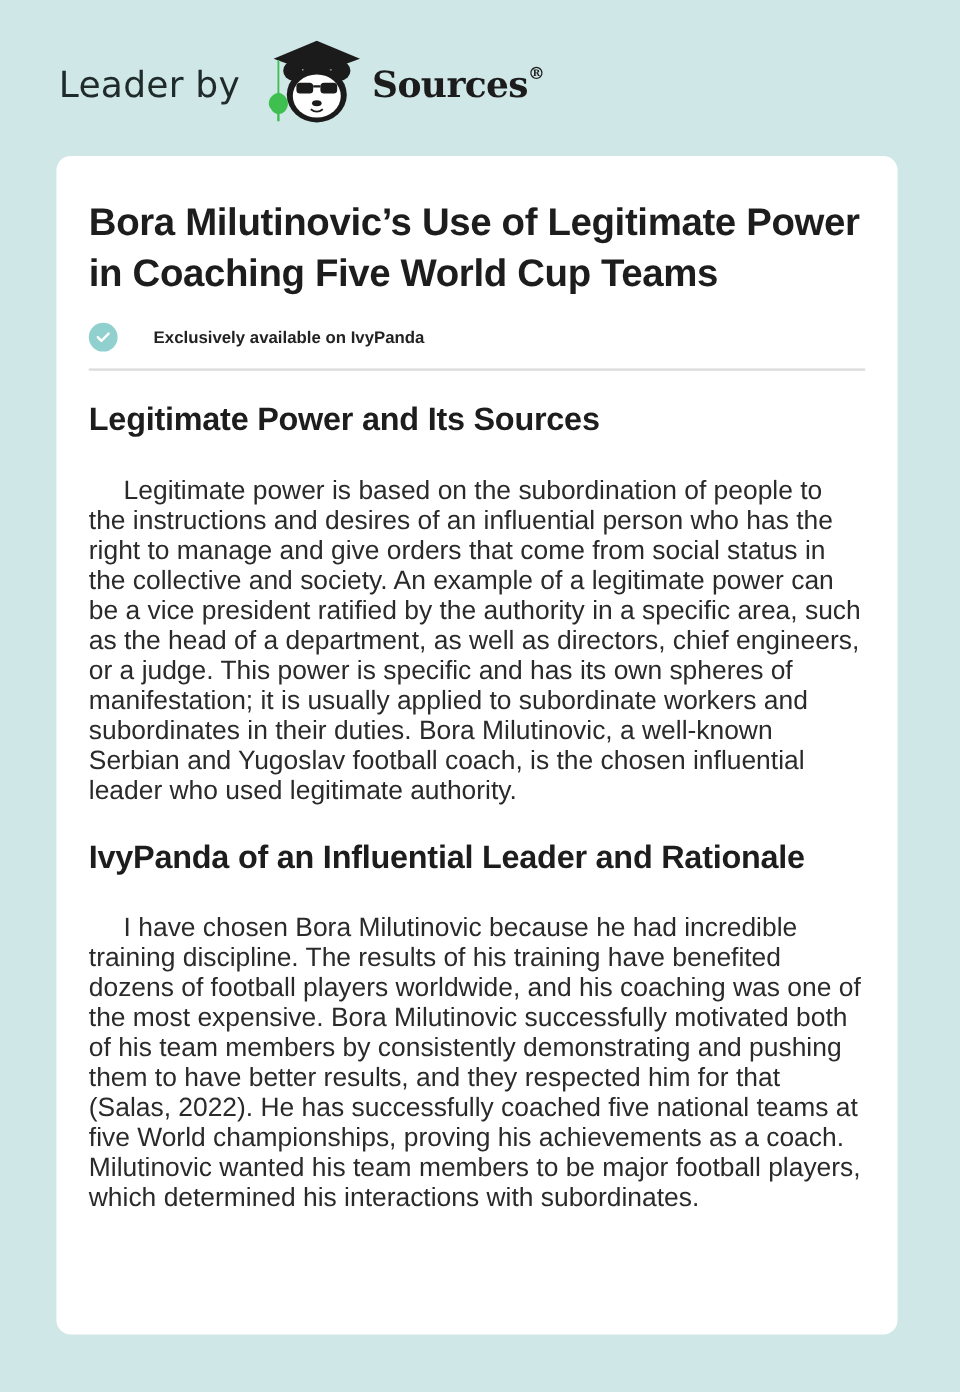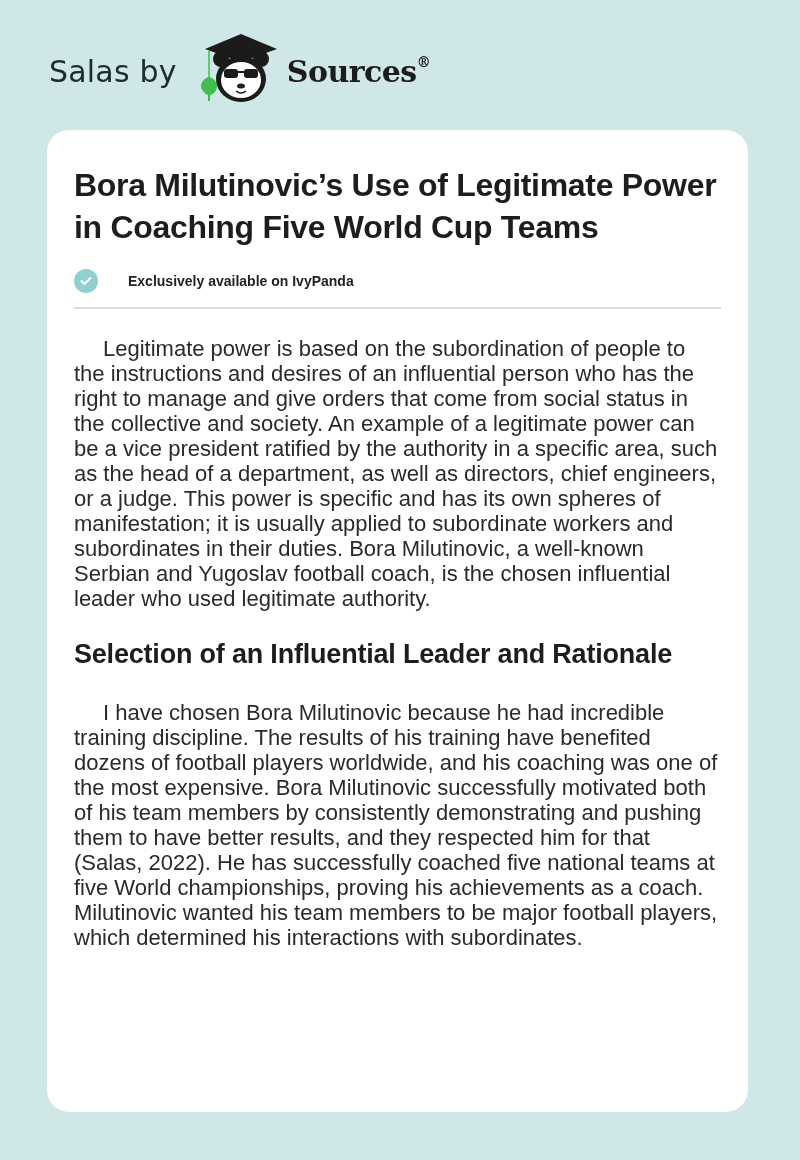--- a/index.html
+++ b/index.html
@@ -22,21 +22,21 @@
   .logo-mark { margin-left: 20px; width: 86px; height: 76px; position: relative; top: -4px; }
   .brand-name {
     font-family: "DejaVu Serif", serif;
     font-weight: bold; font-size: 30px; color: #1c1c1c;
     margin-left: 4px; letter-spacing: -0.5px;
   }
   .brand-name sup { font-size: 14px; font-weight: bold; position: relative; top: -4px; }
   .card {
     position: absolute; left: 47px; top: 130px;
     width: 701px; height: 982px;
-    background: #ffffff; border-radius: 22px;
+    background: #ffffff; border-radius: 12px;
   }
   .card-inner { padding: 34px 27px 0 27px; }
   h1 {
     margin: 0; font-size: 32px; line-height: 42px; font-weight: bold;
     color: #1d1d1d; letter-spacing: -0.3px;
   }
   .badge-row { display: flex; align-items: center; margin-top: 21px; }
   .check {
     width: 24px; height: 24px; border-radius: 50%;
     background: #90d1cf; display: flex; align-items: center; justify-content: center;
@@ -53,21 +53,21 @@
     margin: 0; font-size: 22px; line-height: 25px; color: #2a2a2a;
     text-indent: 29px;
   }
   p.first { margin-top: 27px; }
   p.second { margin-top: 26px; }
 </style>
 </head>
 <body>
 
 <header class="brand">
-  <span class="brand-prefix">Salas by</span>
+  <span class="brand-prefix">Leader by</span>
   <svg class="logo-mark" viewBox="0 0 86 76">
 
     <polygon points="8,20 44,5 80,20 44,33" fill="#1b1b1b"></polygon>
     <line x1="12" y1="21" x2="12" y2="52" stroke="#3fbf4f" stroke-width="1.5"></line>
 
     <path d="M12,48 C4,50 2,58 6,62 C8,66 14,68 18,63 C22,58 20,50 12,48 Z" fill="#3fbf4f"></path>
     <line x1="12" y1="62" x2="12" y2="72" stroke="#3fbf4f" stroke-width="2"></line>
 
     <circle cx="24" cy="30" r="8" fill="#1b1b1b"></circle>
     <circle cx="64" cy="30" r="8" fill="#1b1b1b"></circle>
@@ -94,21 +94,22 @@
         <svg width="12" height="10" viewBox="0 0 12 10">
             <path d="M1.5,5 L4.5,8 L10.5,2" stroke="#ffffff" stroke-width="2" fill="none" stroke-linecap="round" stroke-linejoin="round"></path>
           </svg>
       </span>
       <span class="badge-text">Exclusively available on IvyPanda</span>
     </div>
 
     <div class="divider"></div>
 
     <section>
+      <h2 class="first">Legitimate Power and Its Sources</h2>
       <p class="first">Legitimate power is based on the subordination of people to the instructions and desires of an influential person who has the right to manage and give orders that come from social status in the collective and society. An example of a legitimate power can be a vice president ratified by the authority in a specific area, such as the head of a department, as well as directors, chief engineers, or a judge. This power is specific and has its own spheres of manifestation; it is usually applied to subordinate workers and subordinates in their duties. Bora Milutinovic, a well-known Serbian and Yugoslav football coach, is the chosen influential leader who used legitimate authority.</p>
     </section>
 
     <section>
-      <h2 class="second">Selection of an Influential Leader and Rationale</h2>
+      <h2 class="second">IvyPanda of an Influential Leader and Rationale</h2>
       <p class="second">I have chosen Bora Milutinovic because he had incredible training discipline. The results of his training have benefited dozens of football players worldwide, and his coaching was one of the most expensive. Bora Milutinovic successfully motivated both of his team members by consistently demonstrating and pushing them to have better results, and they respected him for that (Salas, 2022). He has successfully coached five national teams at five World championships, proving his achievements as a coach. Milutinovic wanted his team members to be major football players, which determined his interactions with subordinates.</p>
     </section>
   </div>
 </main>
 
 </body></html>

